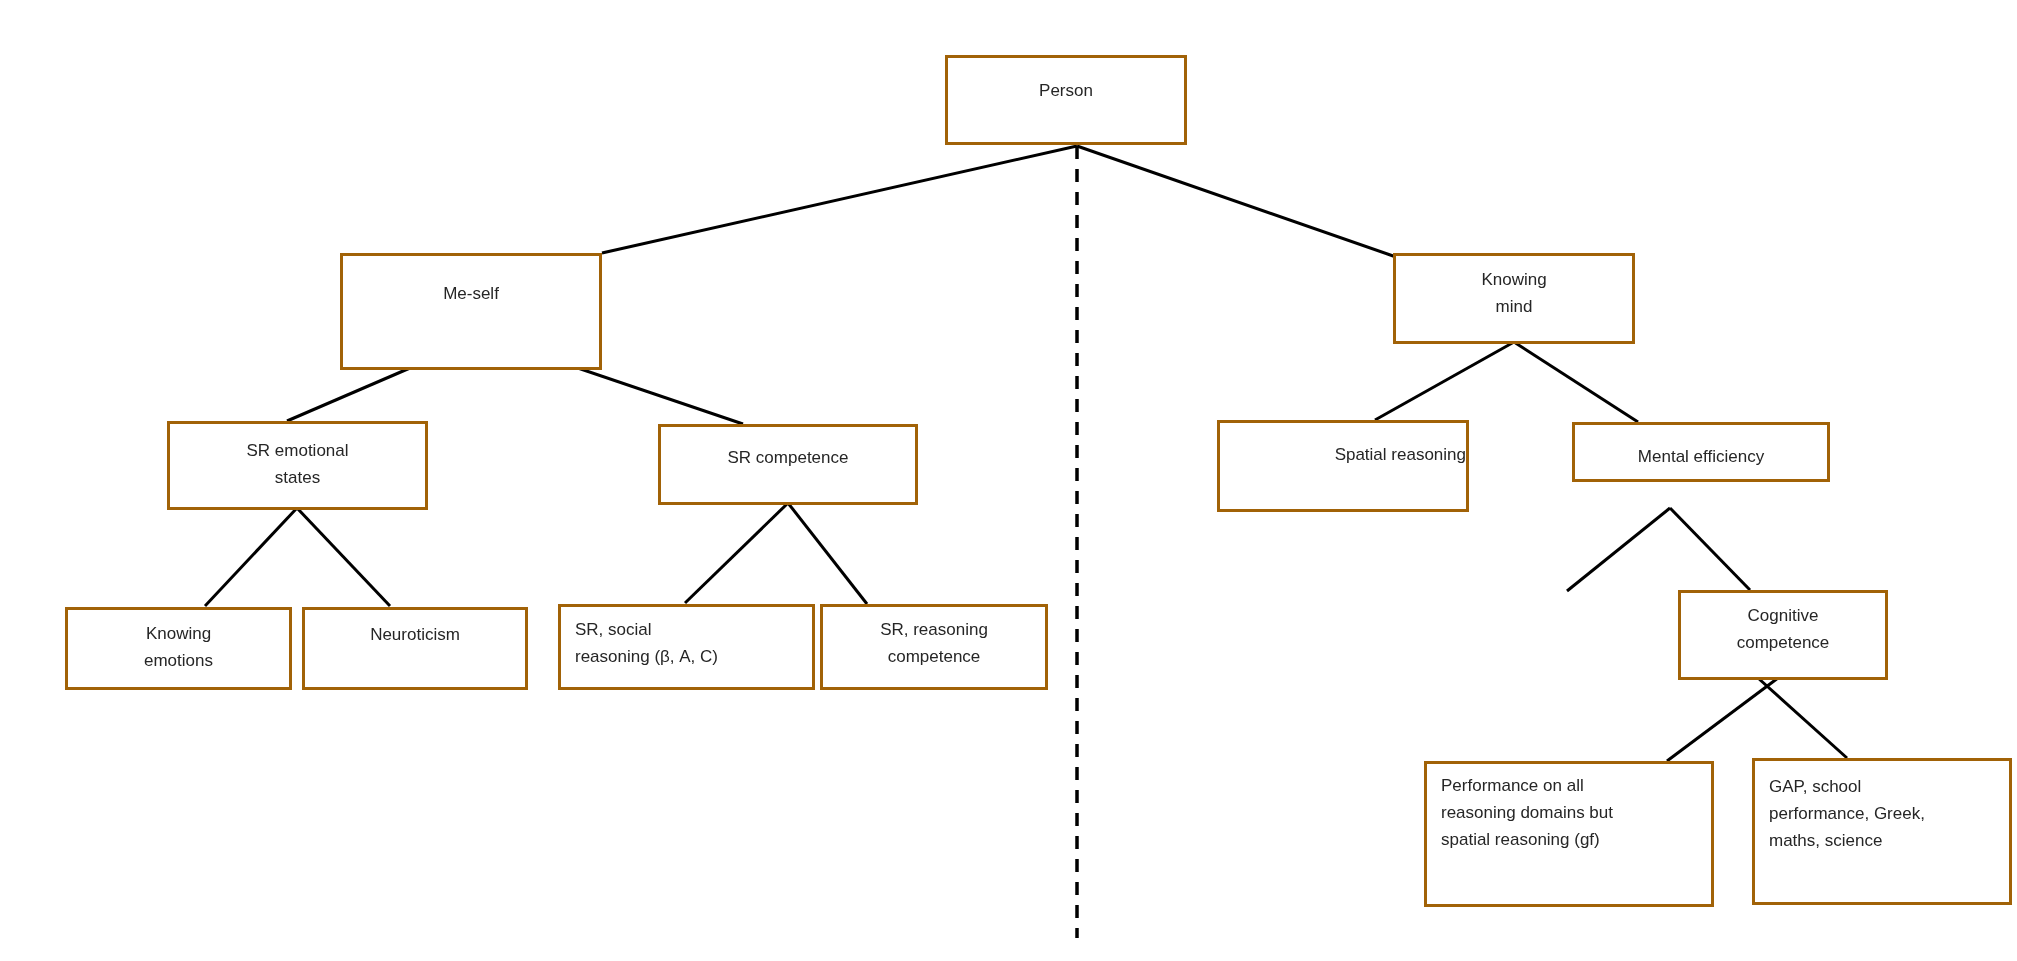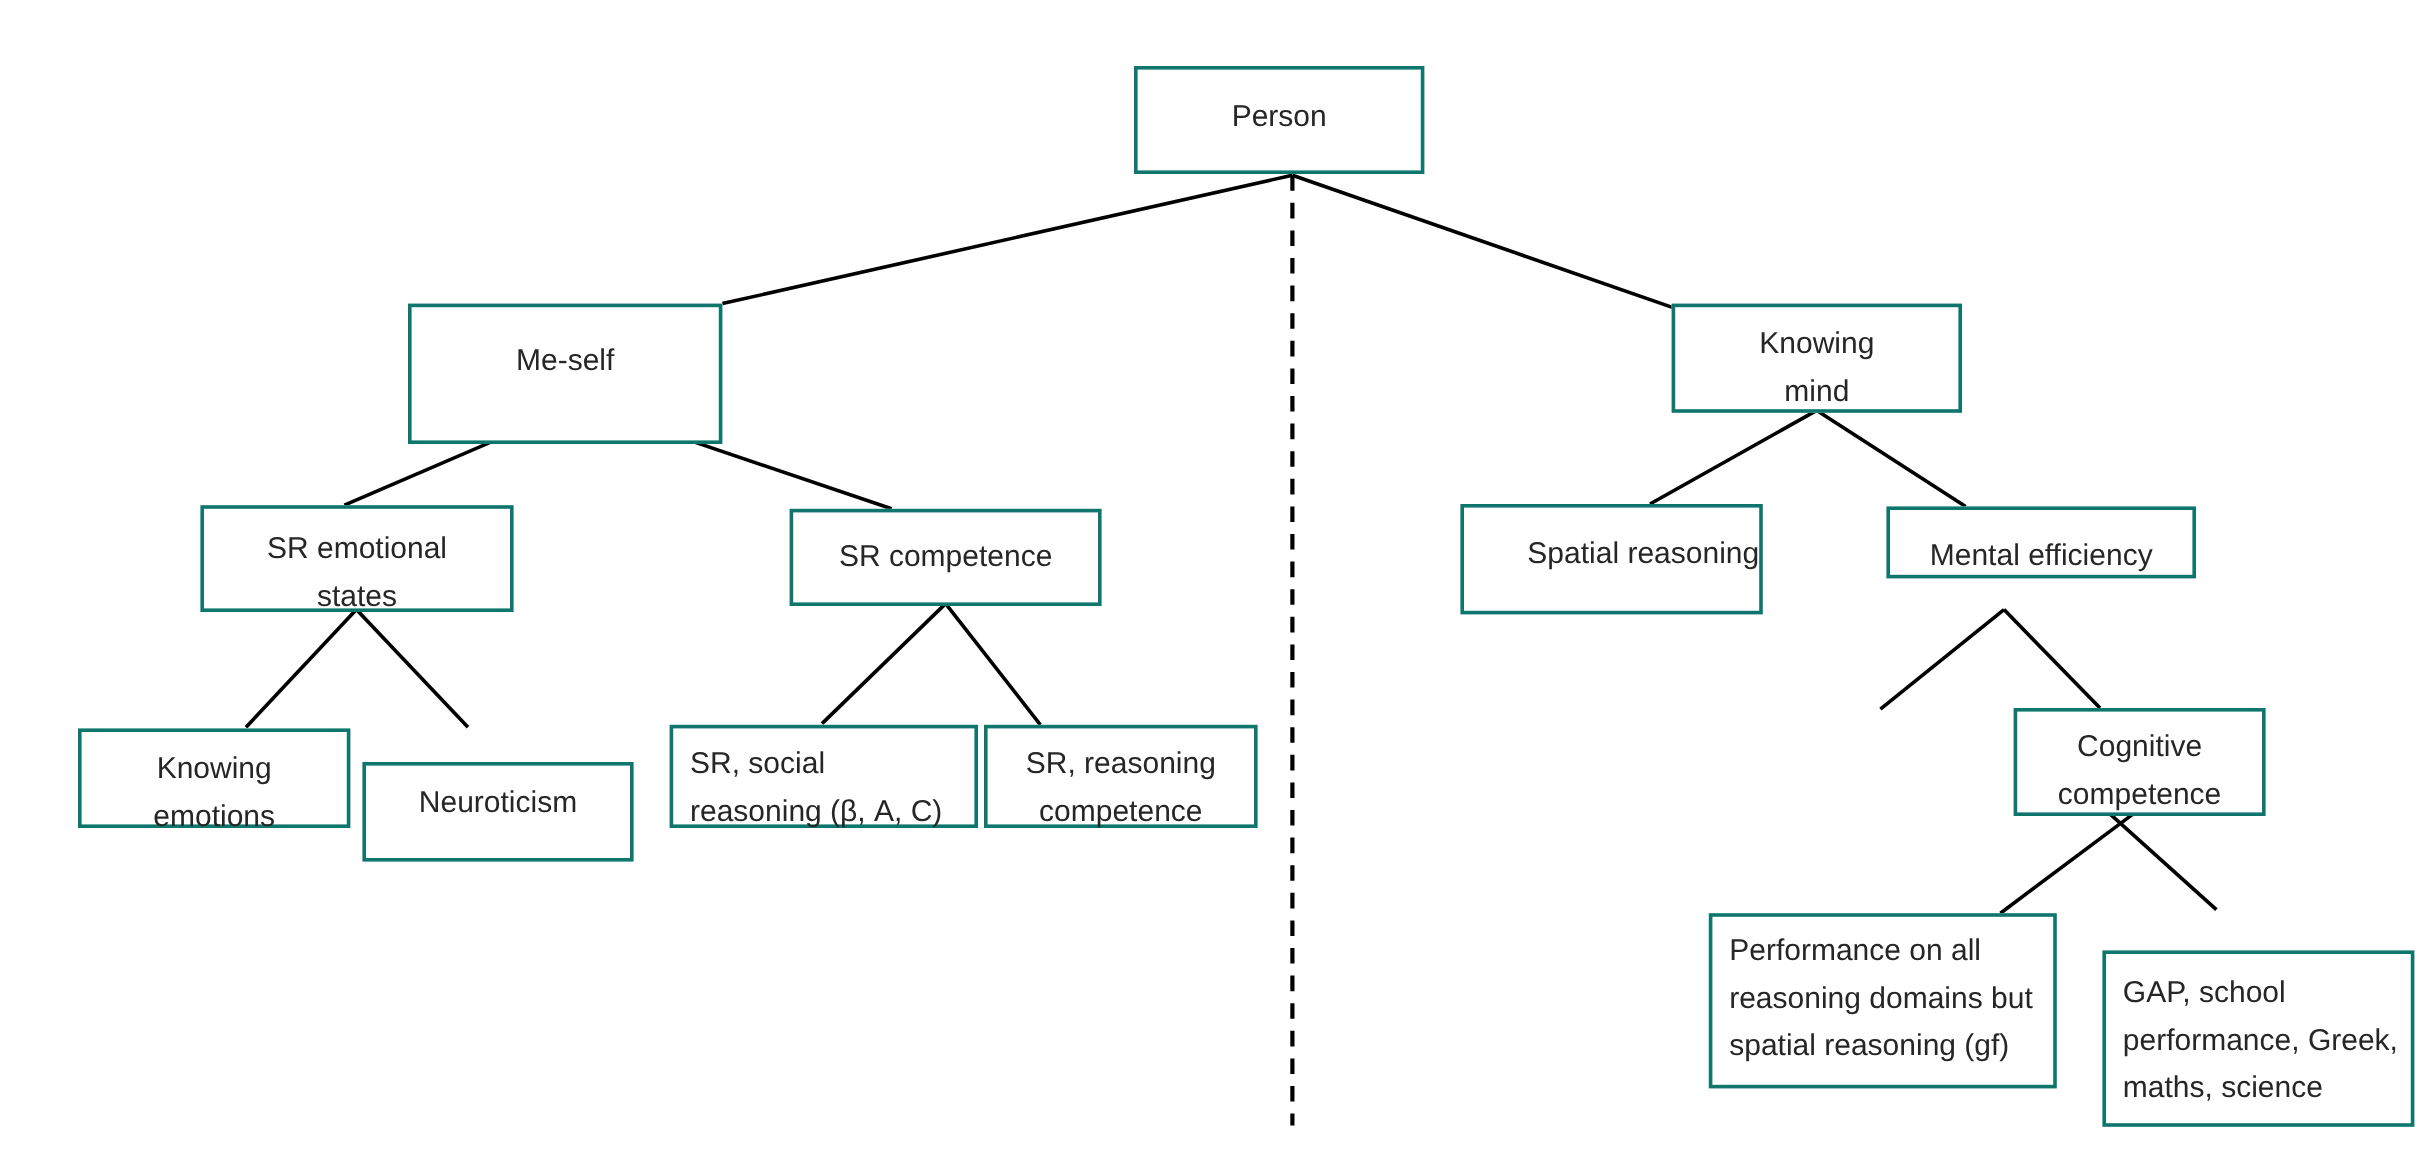--- a/index.html
+++ b/index.html
@@ -8,49 +8,49 @@
     width:2017px;height:961px;
     background:#ffffff;
     font-family:"Liberation Sans", sans-serif;
     color:#262626;
     overflow:hidden;
   }
   #wires{position:absolute;left:0;top:0;width:2017px;height:961px;}
   .node{
     position:absolute;
     box-sizing:border-box;
-    border:3px solid #0f766e;
+    border:3px solid #a16207;
     background:#ffffff;
-    font-size:25px;
+    font-size:17px;
     line-height:1.58;
     white-space:pre-line;
     text-align:center;
   }
   .node.left{text-align:left;padding-left:14px;padding-right:6px;}
 
   
   .n-person            {left:945px;  top:55px;  width:242px; height:90px;  padding-top:20px;}
   
   .n-me-self           {left:340px;  top:253px; width:262px; height:117px;  padding-top:25px;}
   .n-knowing-mind      {left:1393px; top:253px; width:242px; height:91px;  padding-top:11px;}
   
   .n-sr-emotional      {left:167px;  top:421px; width:261px; height:89px;  padding-top:14px;}
   .n-sr-competence     {left:658px;  top:424px; width:260px; height:81px;  padding-top:18px;}
   .n-spatial-reasoning {left:1217px; top:420px; width:252px; height:92px;  padding-top:19px;text-align:right;}
   .n-mental-efficiency {left:1572px; top:422px; width:258px; height:60px;  padding-top:19px;}
   
   .n-knowing-emotions  {left:65px;   top:607px; width:227px; height:83px;  padding-top:11px;}
-  .n-neuroticism       {left:302px;  top:607px; width:226px; height:83px;  padding-top:12px;margin-top:28px;}
+  .n-neuroticism       {left:302px;  top:607px; width:226px; height:83px;  padding-top:12px;}
   .n-sr-social         {left:558px;  top:604px; width:257px; height:86px;  padding-top:10px;}
   .n-sr-cognitive      {left:820px;  top:604px; width:228px; height:86px;  padding-top:10px;}
   .n-plasticity        {left:1358px; top:591px; width:302px; height:89px;  padding-top:8px;}
   .n-cognitive-comp    {left:1678px; top:590px; width:210px; height:90px;  padding-top:10px;}
   
   .n-performance       {left:1424px; top:761px; width:290px; height:146px; padding-top:9px;}
-  .n-gap               {left:1752px; top:792px; width:260px; height:147px; padding-top:13px;}
+  .n-gap               {left:1752px; top:758px; width:260px; height:147px; padding-top:13px;}
 </style>
 </head>
 <body>
 
 <div id="stage">
 
   <svg id="wires" viewBox="0 0 2017 961" xmlns="http://www.w3.org/2000/svg">
 
     <line x1="1077" y1="146" x2="602" y2="253" stroke="#000" stroke-width="3"></line>
     <line x1="1077" y1="146" x2="1396" y2="257" stroke="#000" stroke-width="3"></line>

